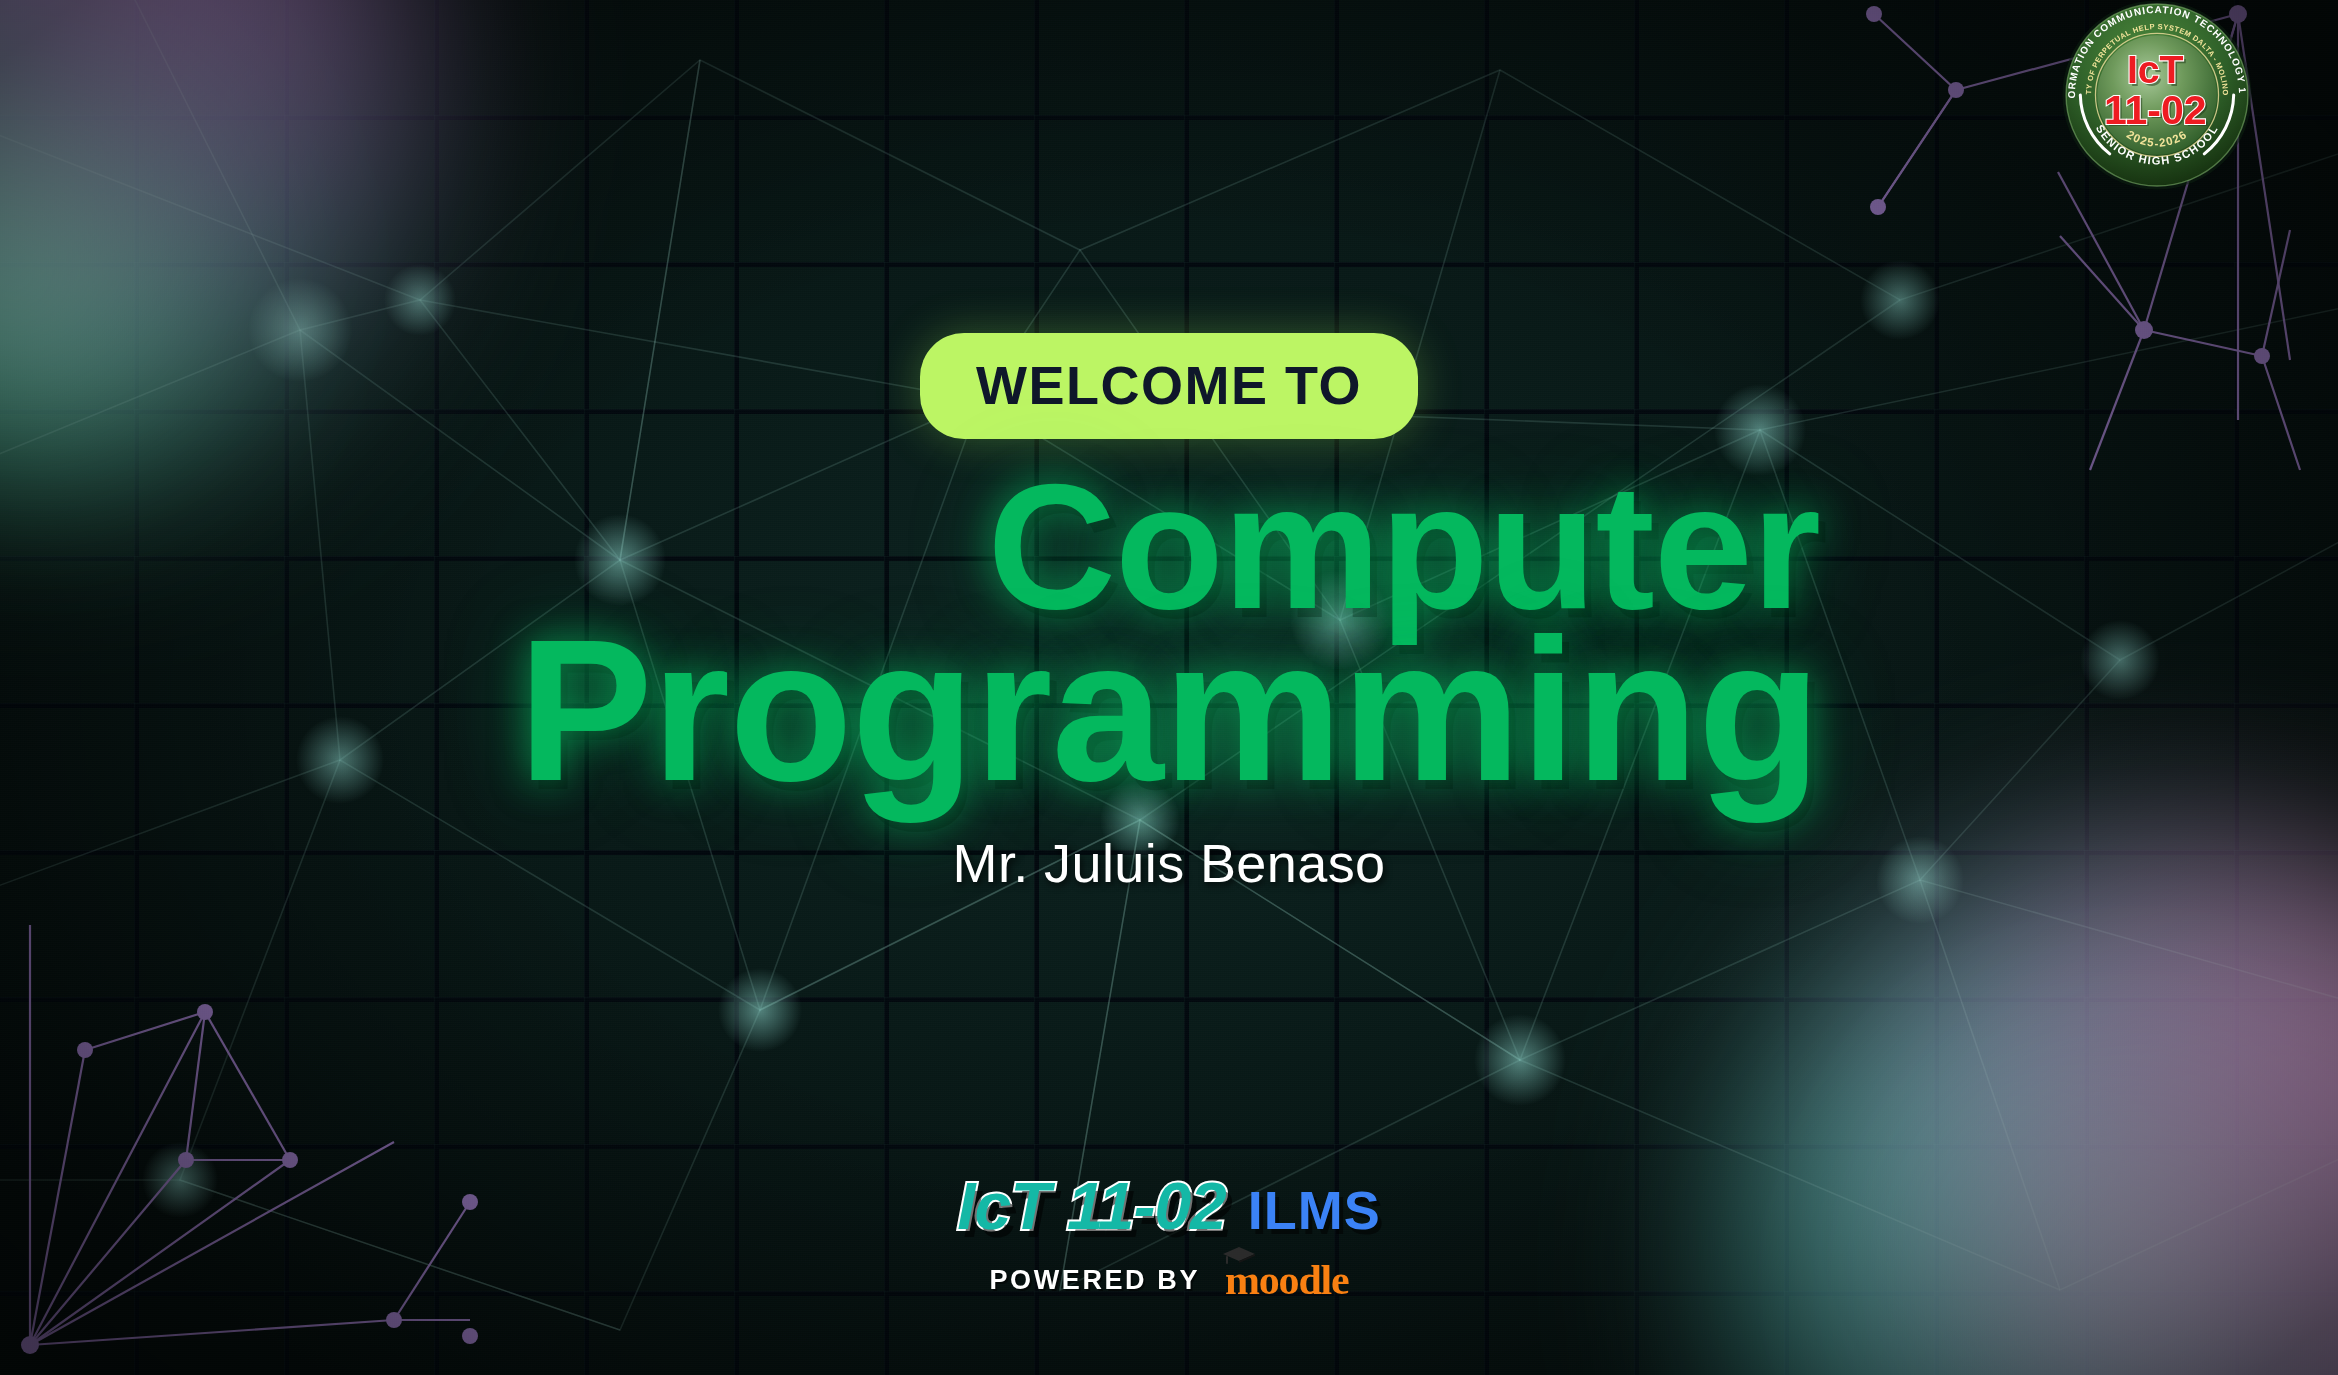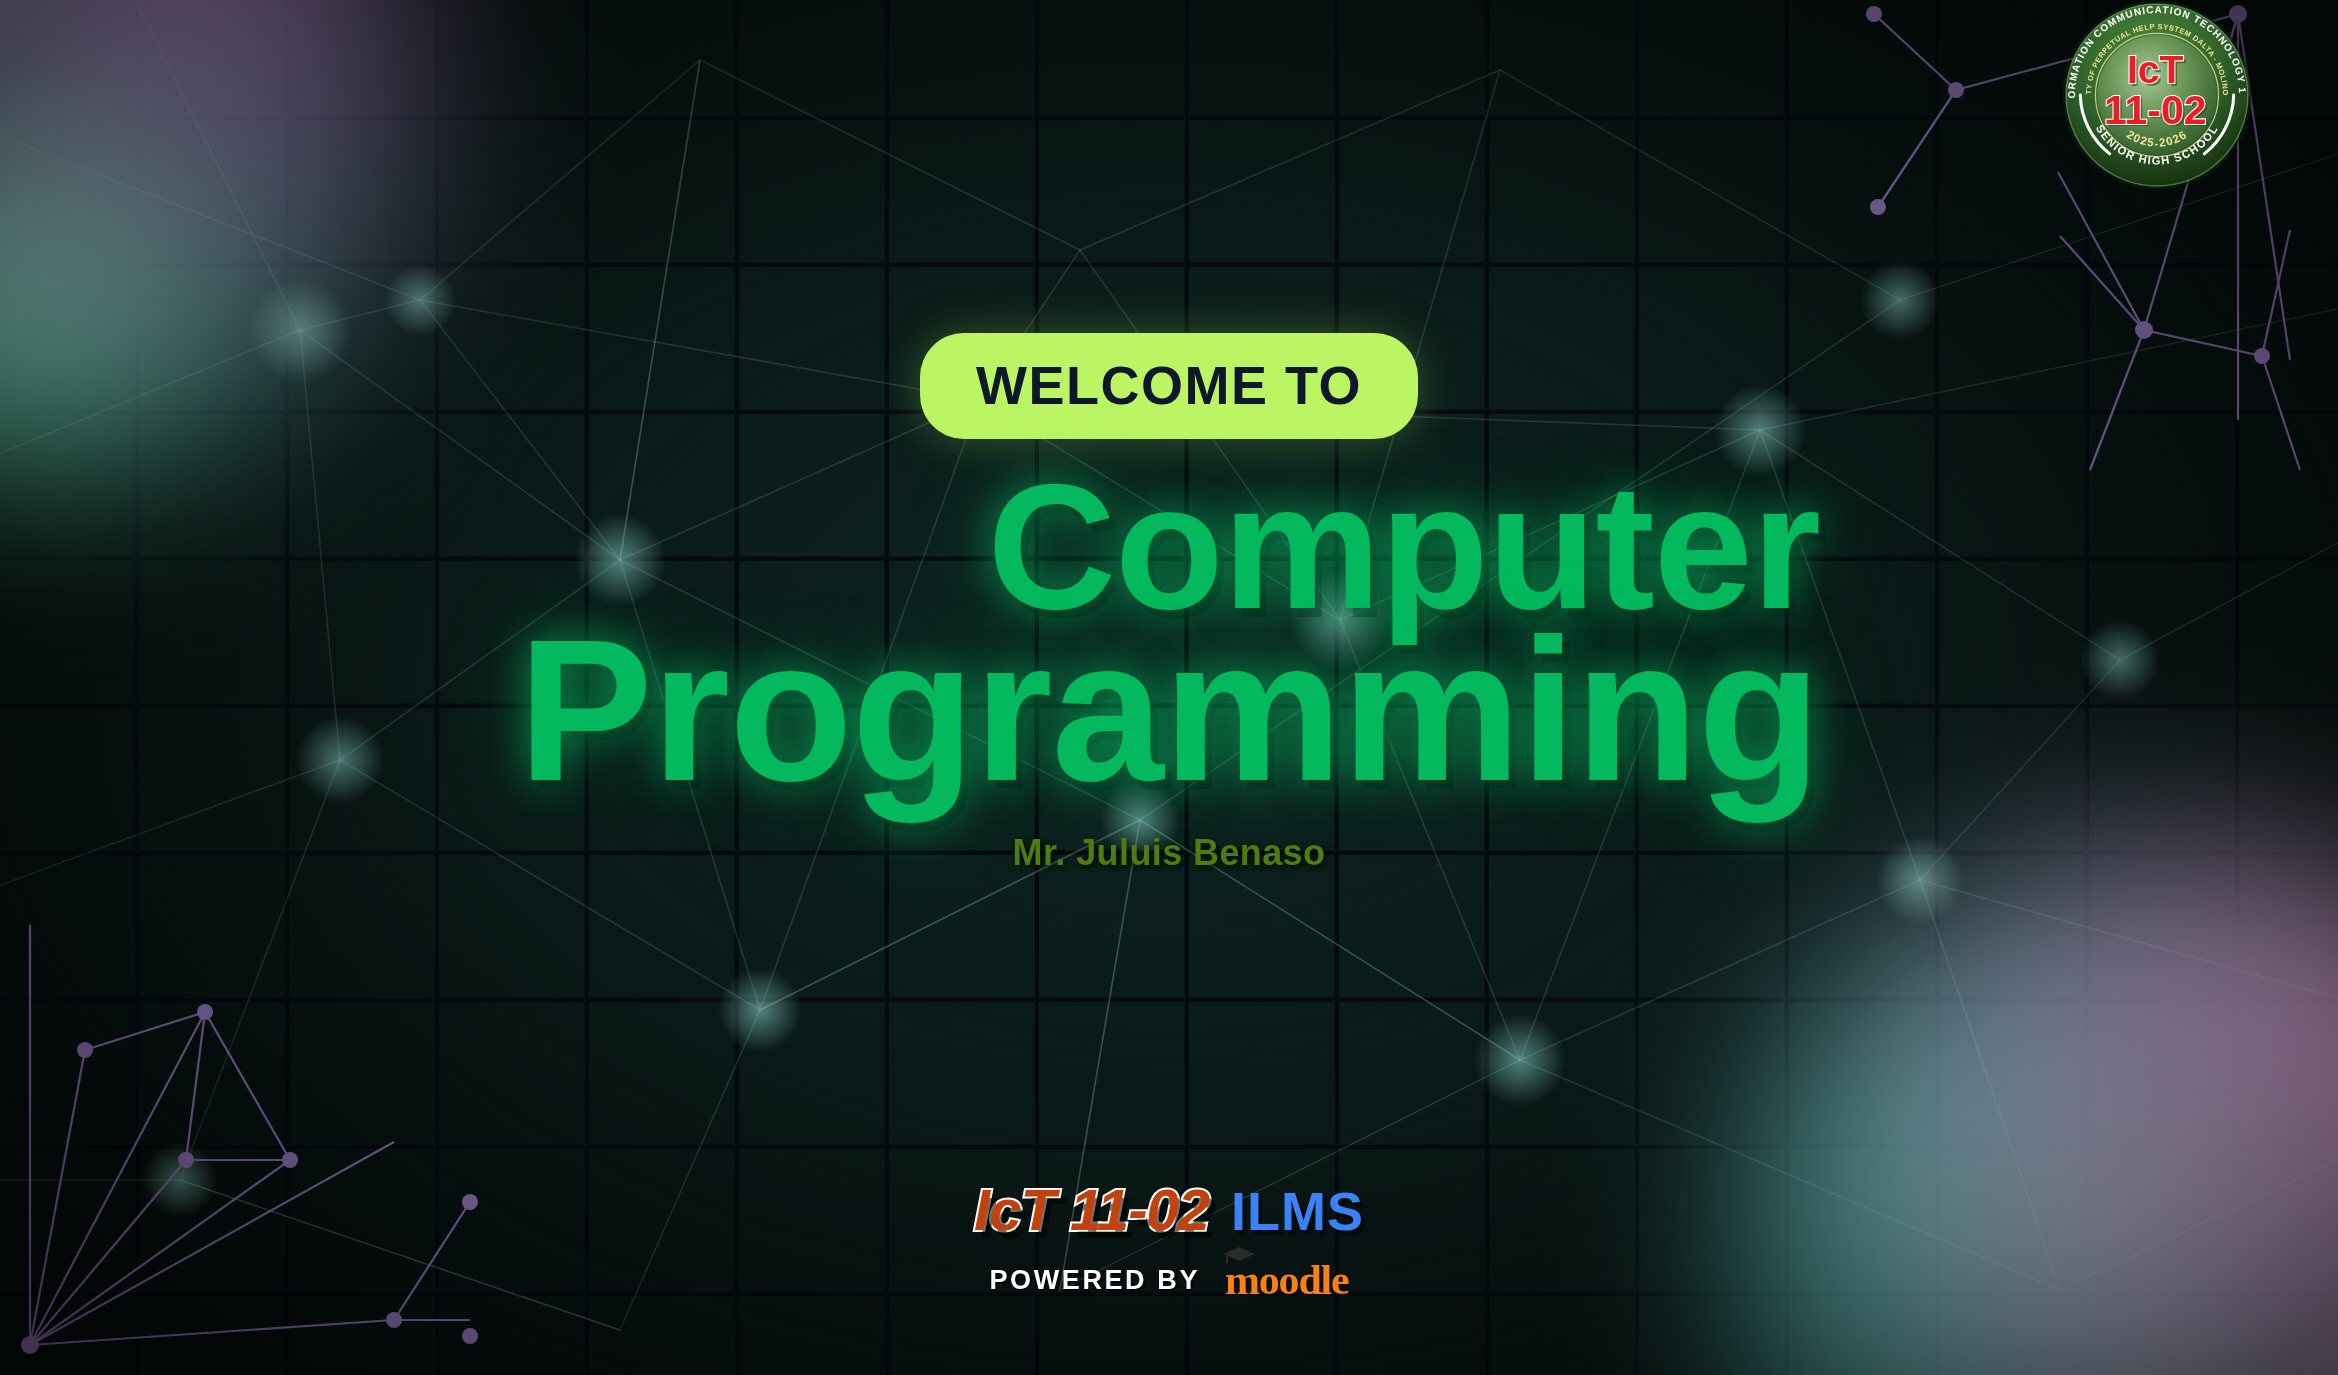--- a/index.html
+++ b/index.html
@@ -132,48 +132,48 @@
     text-shadow:
       0 0 38px rgba(10,200,105,0.62),
       0 0 84px rgba(10,200,105,0.34),
       7px 9px 0 rgba(0,0,0,0.30);
   }
   .title-line-1 { font-size: 178px; }
   .title-line-2 { font-size: 202px; margin-top: -14px; }
 
   .presenter {
     margin-top: 26px;
-    color: #4d7c0f;
-    font-size: 36px;
-    font-weight: 700;
+    color: #ffffff;
+    font-size: 54px;
+    font-weight: 400;
     letter-spacing: 0.4px;
     text-shadow: 2px 3px 7px rgba(0,0,0,0.75);
   }
 
   .footer {
     position: absolute;
     left: 0; right: 0;
     bottom: 74px;
     display: flex;
     flex-direction: column;
     align-items: center;
   }
 
   .brand-row {
     display: flex;
     align-items: baseline;
     gap: 22px;
     line-height: 1;
   }
   .brand-ict {
-    font-size: 58px;
+    font-size: 66px;
     font-weight: 800;
     font-style: italic;
     letter-spacing: -1px;
-    color: #c2410c;
+    color: #14b8a6;
     -webkit-text-stroke: 4px #ffffff;
     paint-order: stroke fill;
     text-shadow: 6px 8px 0 rgba(0,0,0,0.55);
   }
   .brand-ilms {
     font-size: 54px;
     font-weight: 800;
     letter-spacing: 1px;
     color: #3b82f6;
     text-shadow: 4px 5px 0 rgba(0,0,0,0.5);

